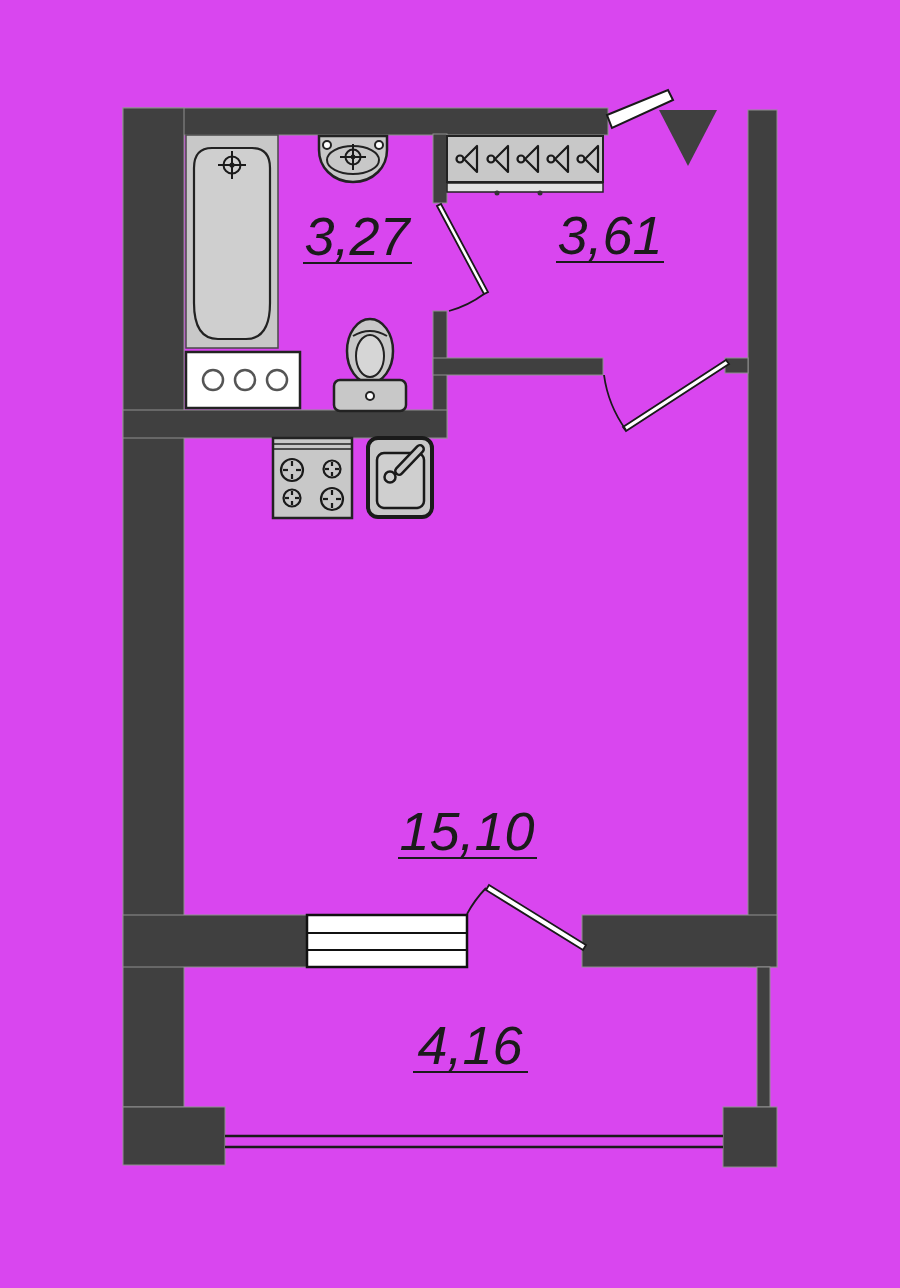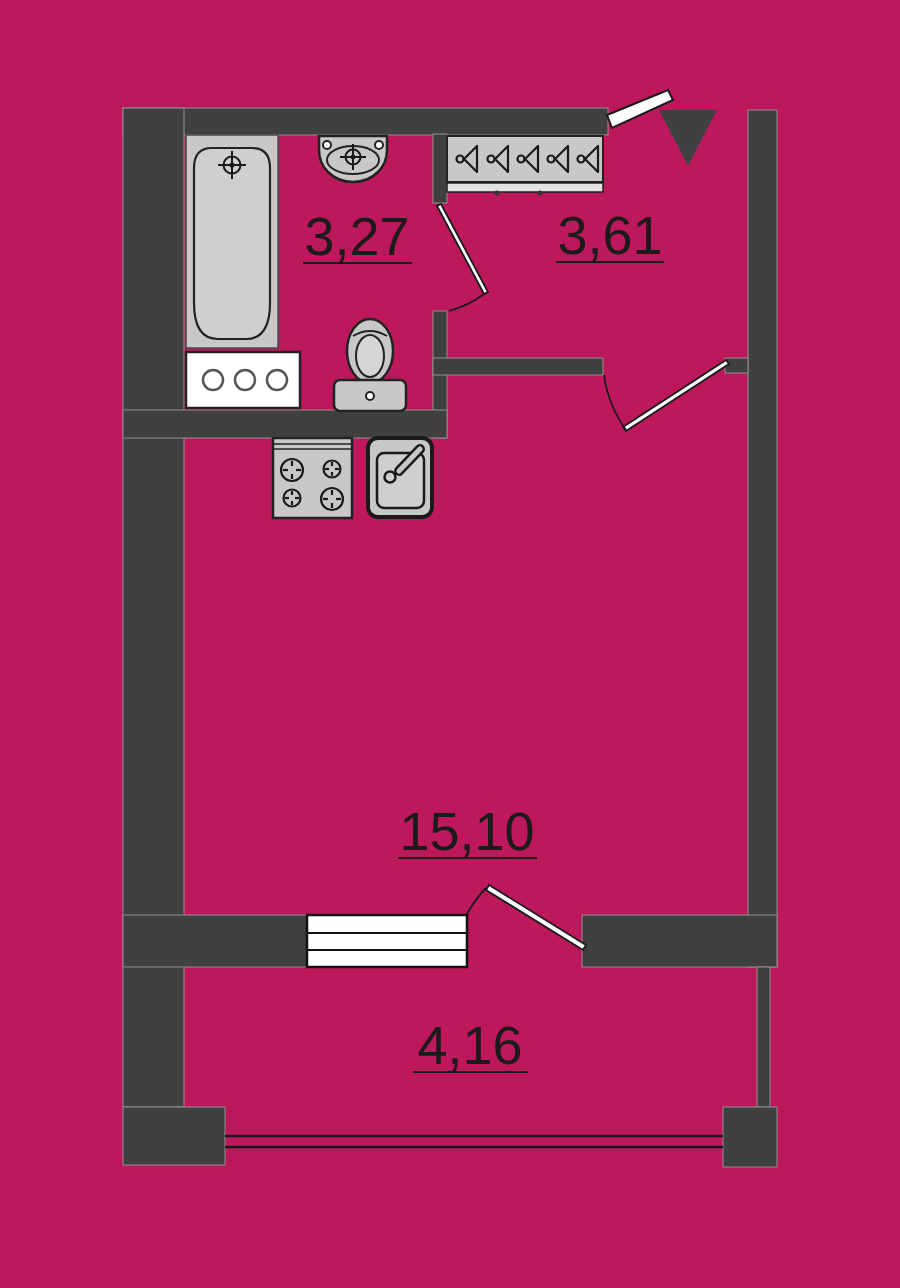--- a/index.html
+++ b/index.html
@@ -1,17 +1,17 @@
 <!DOCTYPE html>
 <html><head>
 <meta charset="utf-8">
 <style>
   html,body{margin:0;padding:0;background:#ffffff;}
-  .stage{position:relative;width:900px;height:1288px;background:#be185d;overflow:hidden;
-         font-family:"Liberation Sans",sans-serif;}
+  .stage{position:relative;width:900px;height:1288px;background:#d946ef;overflow:hidden;
+         font-family:"Liberation Sans",sans-serif;font-style:italic;}
   svg{display:block;}
   text.area-label{font-family:"Liberation Sans",sans-serif;font-size:54px;fill:#1b1b1b;}
 </style>
 </head>
 <body>
 
 <div class="stage">
 <svg width="900" height="1288" viewBox="0 0 900 1288">
 
   <g fill="#404040" stroke="#8f8f8f" stroke-width="1">

